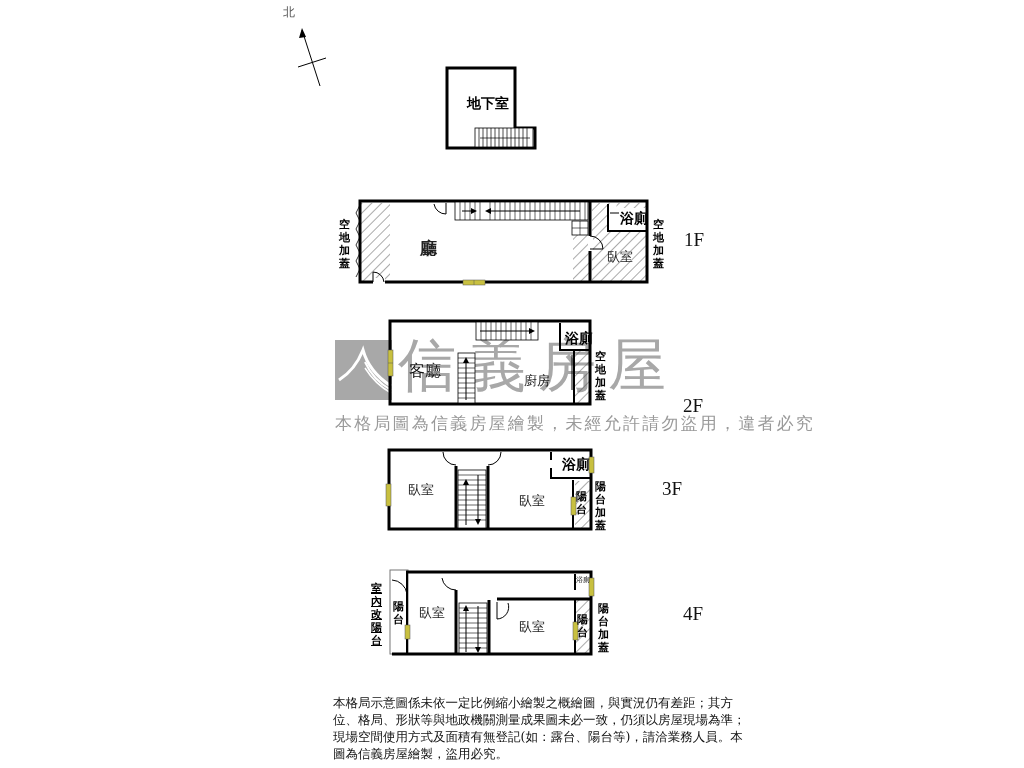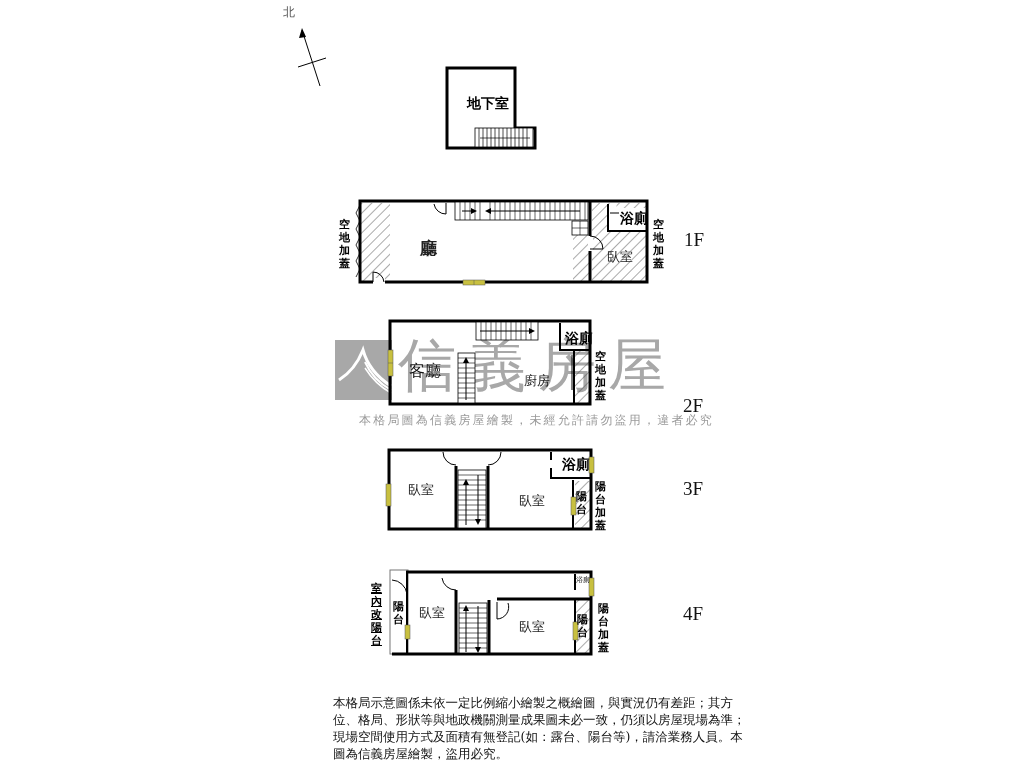--- a/index.html
+++ b/index.html
@@ -10,22 +10,22 @@
   .room { position: absolute; font-family: "DejaVu Serif", serif; font-size: 13px; color: #222; white-space: nowrap; }
   .room.bold { font-weight: bold; font-family: "DejaVu Sans", sans-serif; font-size: 14px; color: #000; }
   .room.big { font-size: 17px; font-weight: bold; color: #222; }
   .room.mid { font-size: 16px; color: #111; }
   .vlabel { position: absolute; width: 14px; font-size: 11px; font-weight: bold; line-height: 13px;
             font-family: "DejaVu Sans", sans-serif; word-break: break-all; }
   .floor-label { position: absolute; font-family: "Liberation Serif", serif; font-size: 19px; color: #111; text-align: right; }
   .north { position: absolute; left: 283px; top: 4px; font-size: 12px; color: #555; font-family: "DejaVu Sans", sans-serif; }
   .wm-text { position: absolute; left: 398px; top: 330px; font-family: "DejaVu Sans", sans-serif;
              font-size: 58px; color: #a8a8a8; letter-spacing: 12px; white-space: nowrap; line-height: 70px; }
-  .wm-sub { position: absolute; left: 335px; top: 412px; font-size: 12px; color: #9a9a9a;
-            letter-spacing: 2.2px; white-space: nowrap; font-family: Liberation Sans, sans-serif; margin-left: 24px; }
+  .wm-sub { position: absolute; left: 335px; top: 412px; font-size: 17px; color: #9a9a9a;
+            letter-spacing: 2.2px; white-space: nowrap; font-family: Liberation Sans, sans-serif; }
   .disclaimer { position: absolute; left: 333px; top: 694px; width: 420px; font-family: "DejaVu Serif", serif;
                 font-size: 12.5px; line-height: 17px; font-weight: normal; color: #111; }
 </style>
 </head>
 <body>
 
 <div class="abs" style="left:335px;top:340px;width:57px;height:60px;background:#a8a8a8;">
   <svg width="57" height="60" viewBox="0 0 57 60">
     <path d="M4 40 Q20 30 28 10 Q34 32 56 46" stroke="#fff" stroke-width="3" fill="none"></path>
     <path d="M30 22 Q38 40 56 50" stroke="#fff" stroke-width="2" fill="none"></path>
@@ -248,21 +248,21 @@
 <div class="room" style="left:524px;top:372px;">廚房</div>
 <div class="room bold" style="left:565px;top:330px;">浴廁</div>
 <div class="vlabel" style="left:595px;top:350px;">空地加蓋</div>
 <div class="floor-label" style="left:683px;top:351px;margin-top:44px;">2F</div>
 
 <div class="room" style="left:408px;top:481px;">臥室</div>
 <div class="room" style="left:519px;top:492px;">臥室</div>
 <div class="room bold" style="left:562px;top:456px;">浴廁</div>
 <div class="vlabel" style="left:576px;top:490px;">陽台</div>
 <div class="vlabel" style="left:595px;top:480px;">陽台加蓋</div>
-<div class="floor-label" style="left:683px;top:478px;">3F</div>
+<div class="floor-label" style="left:662px;top:478px;">3F</div>
 
 <div class="vlabel" style="left:371px;top:582px;text-decoration:underline;">室內改陽台</div>
 <div class="vlabel" style="left:393px;top:600px;">陽台</div>
 <div class="room" style="left:419px;top:604px;">臥室</div>
 <div class="room" style="left:519px;top:618px;">臥室</div>
 <div class="vlabel" style="left:576px;top:576px;font-size:7px;line-height:8px;font-weight:normal;">浴廁</div>
 <div class="vlabel" style="left:577px;top:613px;">陽台</div>
 <div class="vlabel" style="left:598px;top:602px;">陽台加蓋</div>
 <div class="floor-label" style="left:683px;top:603px;">4F</div>
 

